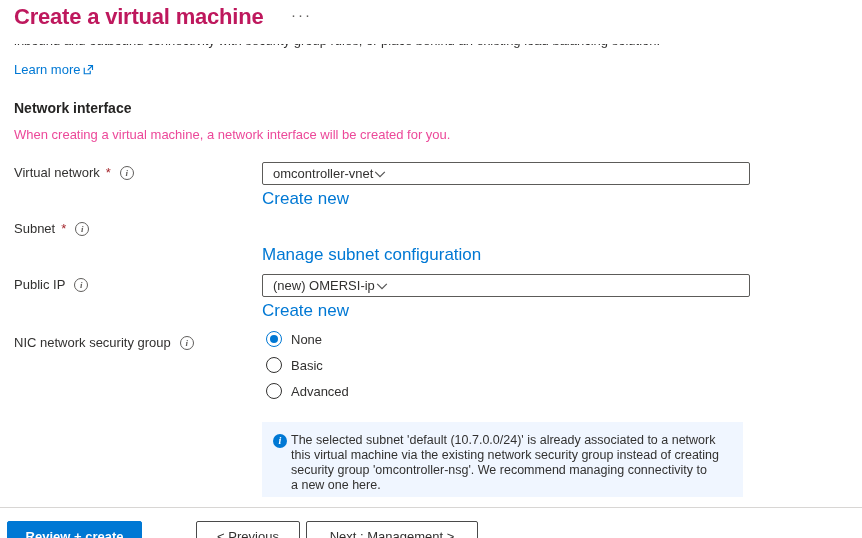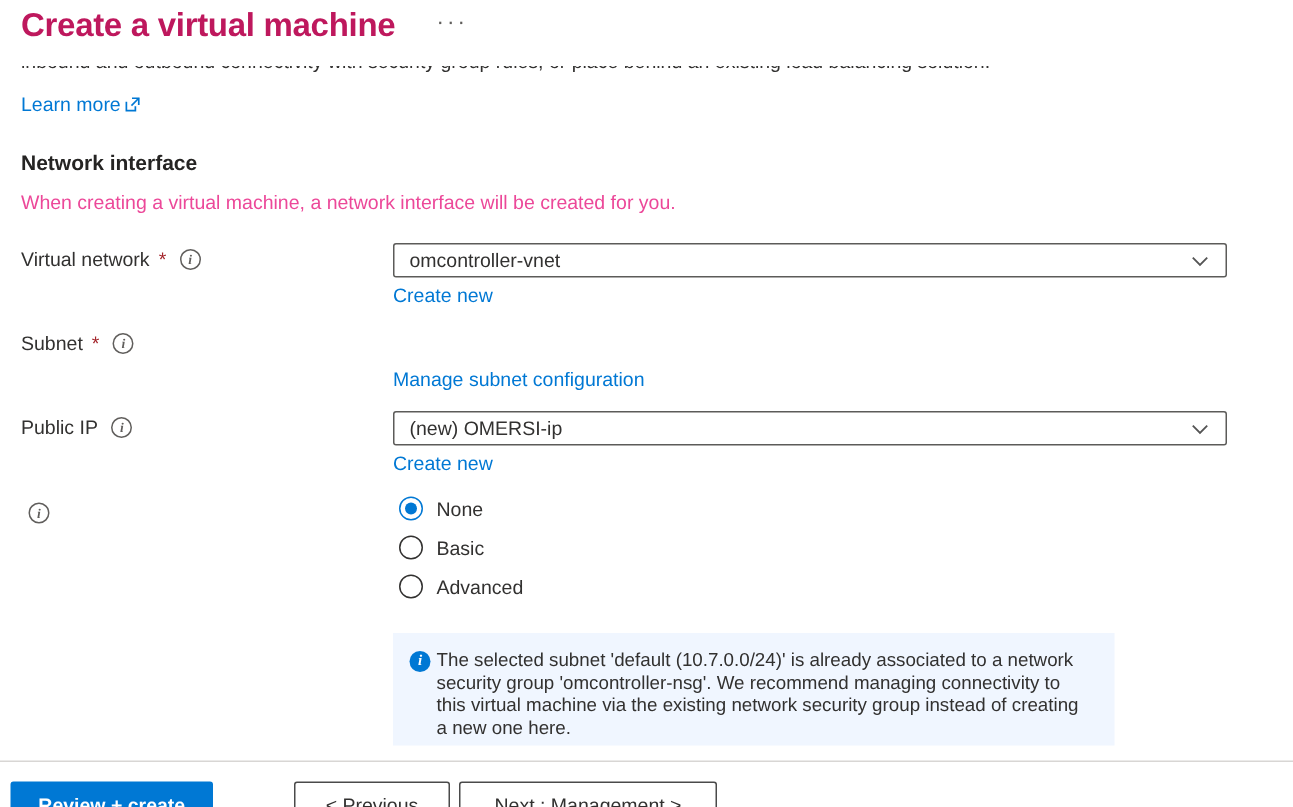--- a/index.html
+++ b/index.html
@@ -65,31 +65,31 @@
   .req-star { color: #a4262c; margin-left: 2px; }
   .info-tip {
     width: 14px; height: 14px; border: 1px solid #605e5c; border-radius: 50%;
     font-size: 9px; color: #605e5c; text-align: center; line-height: 12px;
     font-family: "Liberation Serif", serif; font-style: italic; font-weight: 700;
     margin-left: 5px; cursor: pointer; flex: none;
   }
 
   
   .dropdown {
-    left: 262px; width: 556px; height: 23px;
+    left: 262px; width: 488px; height: 23px;
     border: 1px solid #5c5b59; border-radius: 2px; background: #fff;
-    display: flex; align-items: center; justify-content: space-between;
+    display: flex; align-items: center; 
     padding: 0 10px; cursor: pointer;
   }
   .dropdown .value { font-size: 13px; color: #323130; }
   .dropdown svg { display: block; flex: none; }
 
   .field-link {
     left: 262px;
-    font-size: 13px; color: #0078d4; cursor: pointer;
+    font-size: 17px; color: #0078d4; cursor: pointer;
   }
 
   
   .radio-row {
     left: 266px;
     display: flex; align-items: center; gap: 9px; cursor: pointer;
   }
   .radio-circle {
     width: 16px; height: 16px; border-radius: 50%;
     border: 1px solid #323130; background: #fff; flex: none;
@@ -194,20 +194,21 @@
     <span class="value">(new) OMERSI-ip</span>
     <span>
       <svg width="14" height="14" viewBox="0 0 16 16">
           <path d="M2.5 5.5 L8 11 L13.5 5.5" fill="none" stroke="#555" stroke-width="1.4"></path>
         </svg>
     </span>
   </div>
   <div class="abs field-link" style="top:301px;">Create new</div>
 
   <div class="abs field-label" style="top:335px;">
+    <span>NIC network security group</span>
     <span class="info-tip">i</span>
   </div>
   <div class="abs radio-row selected" style="top:331px;">
     <span class="radio-circle">
         <span class="radio-dot"></span>
       </span>
     <span class="radio-label">None</span>
   </div>
   <div class="abs radio-row" style="top:357px;">
     <span class="radio-circle">
@@ -219,22 +220,22 @@
     <span class="radio-circle">
         <span class="radio-dot"></span>
       </span>
     <span class="radio-label">Advanced</span>
   </div>
 
   <div class="abs info-box">
     <span class="info-icon">i</span>
     <div class="info-text">
       <div>The selected subnet 'default (10.7.0.0/24)' is already associated to a network</div>
+      <div>this virtual machine via the existing network security group instead of creating</div>
       <div>security group 'omcontroller-nsg'. We recommend managing connectivity to</div>
-      <div>this virtual machine via the existing network security group instead of creating</div>
       <div>a new one here.</div>
     </div>
   </div>
 
   <div class="abs footer-divider"></div>
   <button class="abs btn btn-primary">Review + create</button>
   <button class="abs btn btn-secondary btn-previous">&lt; Previous</button>
   <button class="abs btn btn-secondary btn-next">Next : Management &gt;</button>
 
 </div>

